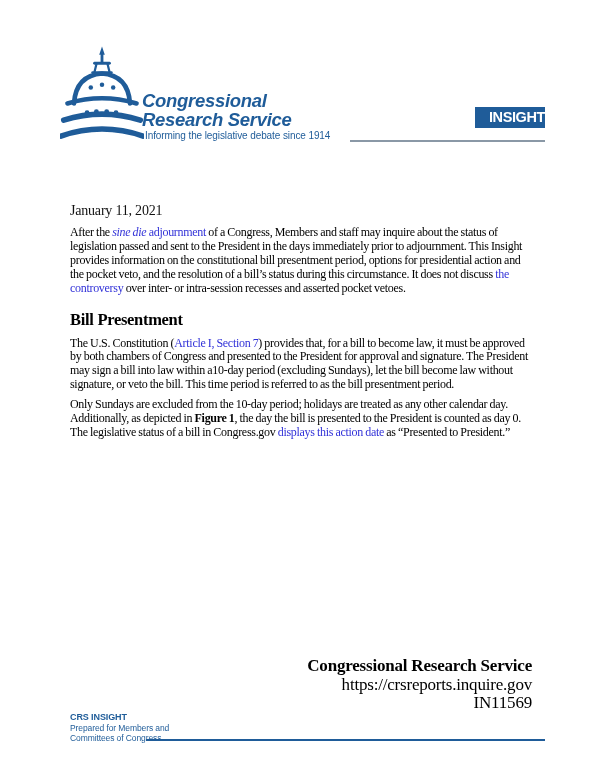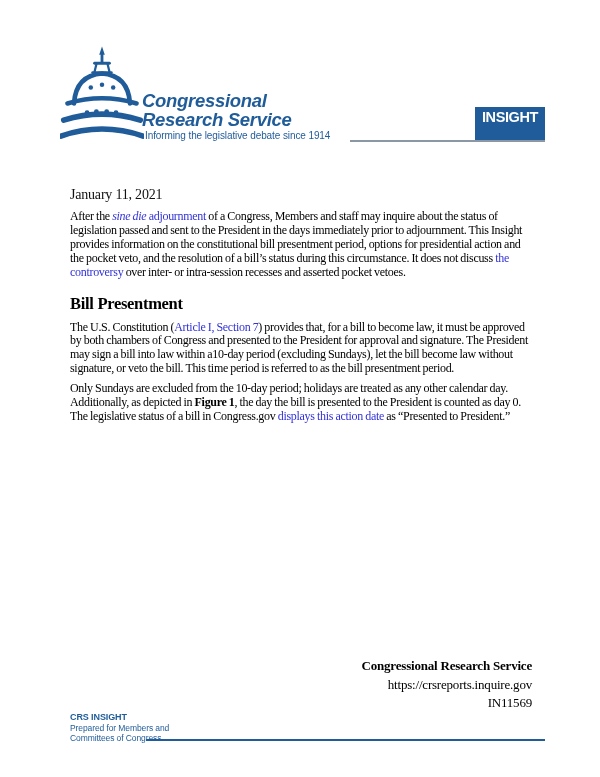--- a/index.html
+++ b/index.html
@@ -57,49 +57,49 @@
     top: 140px;
     width: 195px;
     height: 1.5px;
     background: var(--rule-gray);
   }
   .badge {
     position: absolute;
     left: 475px;
     top: 107px;
     width: 70px;
-    height: 33px;
+    height: 21px;
     background: var(--brand);
     color: #ffffff;
     font-family: "Liberation Sans", sans-serif;
     font-weight: bold;
     font-size: 14.5px;
     letter-spacing: -0.4px;
-    text-align: center;
+    text-align: right;
     line-height: 21px;
   }
 
   
   .content {
     position: absolute;
     left: 70px;
     top: 179px;
     width: 464px;
   }
   .title {
     margin: 0;
     font-size: 21px;
     font-weight: bold;
     line-height: 31px;
     letter-spacing: -0.4px;
     white-space: pre-line;
     color: #000000;
   }
   .date {
-    margin-top: 8px;
+    margin-top: 24px;
     font-size: 14px;
     letter-spacing: -0.2px;
   }
   .para {
     margin: 7px 0 0 0;
     font-size: 12px;
     line-height: 13.9px;
     letter-spacing: -0.3px;
     word-spacing: -0.4px;
     color: #000000;
@@ -115,21 +115,21 @@
   .link { color: var(--link); text-decoration: none; cursor: pointer; }
   .italic { font-style: italic; }
   .bold { font-weight: bold; }
 
   
   .footer-right {
     position: absolute;
     right: 68px;
     top: 657px;
     text-align: right;
-    font-size: 13px;
+    font-size: 17px;
     line-height: 18.5px;
     letter-spacing: -0.2px;
     color: #000000;
   }
   .footer-org { font-weight: bold; }
   .footer-left {
     position: absolute;
     left: 70px;
     top: 712px;
     font-family: "Liberation Sans", sans-serif;

